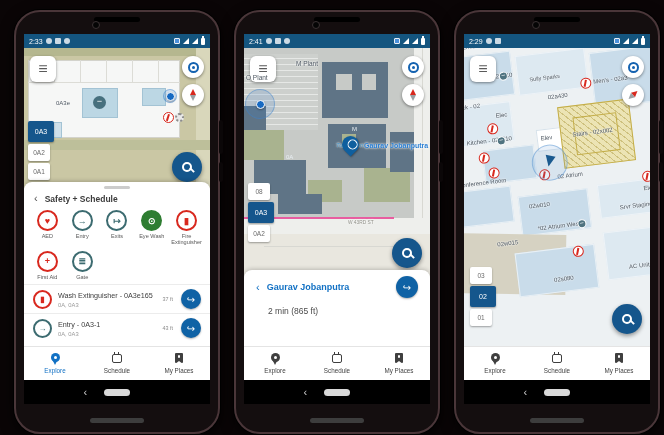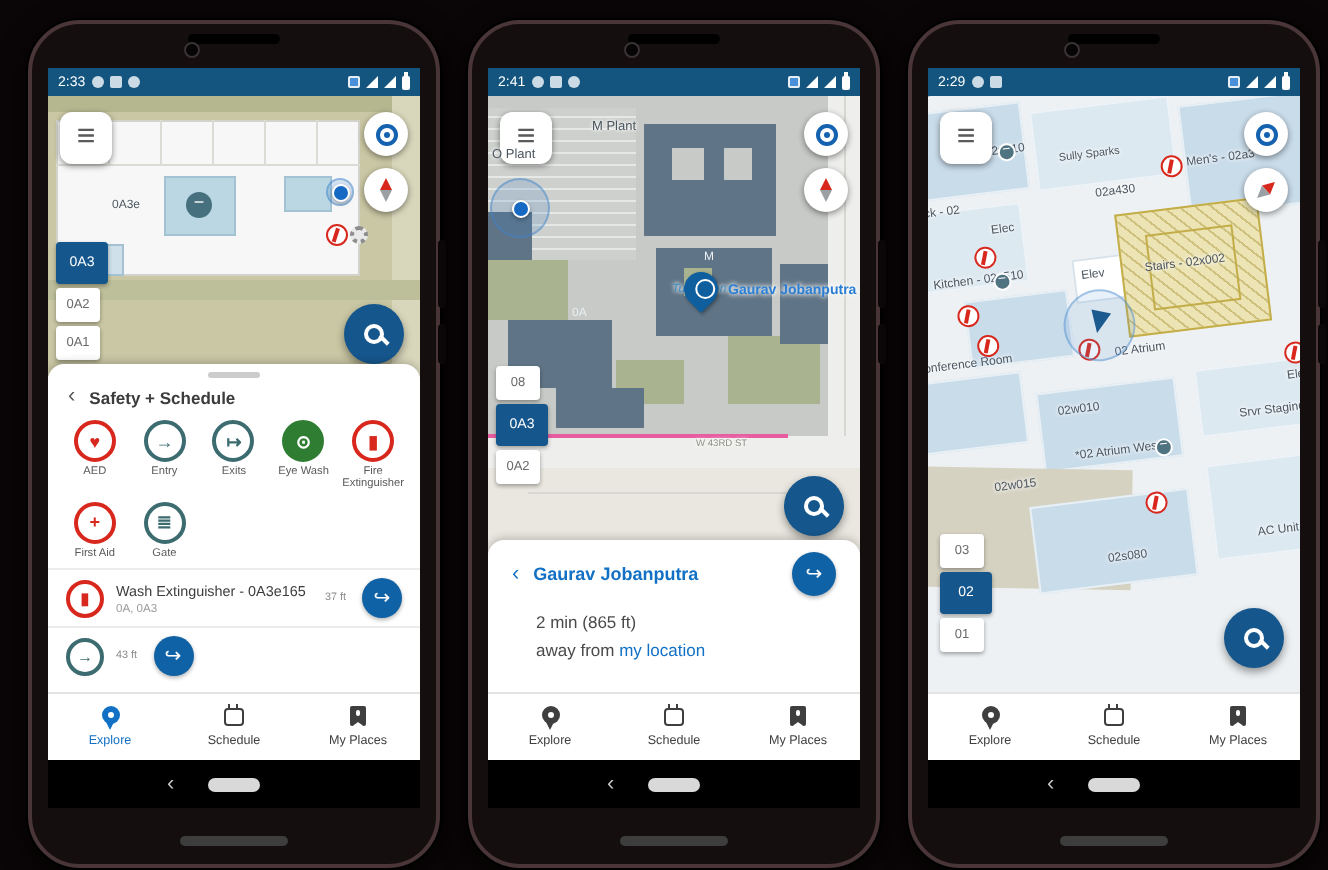--- a/index.html
+++ b/index.html
@@ -263,20 +263,24 @@
           <span class="ric red">▮</span>
           <span class="rtxt">
             <div class="rt">Wash Extinguisher - 0A3e165</div>
             <div class="rs">0A, 0A3</div>
           </span>
           <span class="rdist">37 ft</span>
           <span class="dirfab"></span>
         </div>
         <div class="rrow">
           <span class="ric teal">→</span>
+          <span class="rtxt">
+            <div class="rt">Entry - 0A3-1</div>
+            <div class="rs">0A, 0A3</div>
+          </span>
           <span class="rdist">43 ft</span>
           <span class="dirfab"></span>
         </div>
       </div>
 
       <div class="bottomnav">
         <div class="nav-item active">
           <span class="i-pin"></span>
           <span>Explore</span>
         </div>
@@ -370,21 +374,20 @@
           </button>
       </div>
 
       <div class="sheet sheet2">
         <div class="sh-head">
           <span class="backchev">‹</span>
           <span class="sh-title">Gaurav Jobanputra</span>
           <span class="dirfab"></span>
         </div>
         <div class="eta">2 min (865 ft)</div>
-        <div class="away"><span>away from </span><span class="lnk">my location</span></div>
       </div>
 
       <div class="bottomnav">
         <div class="nav-item">
           <span class="i-pin"></span>
           <span>Explore</span>
         </div>
         <div class="nav-item">
           <span class="i-cal"></span>
           <span>Schedule</span>

